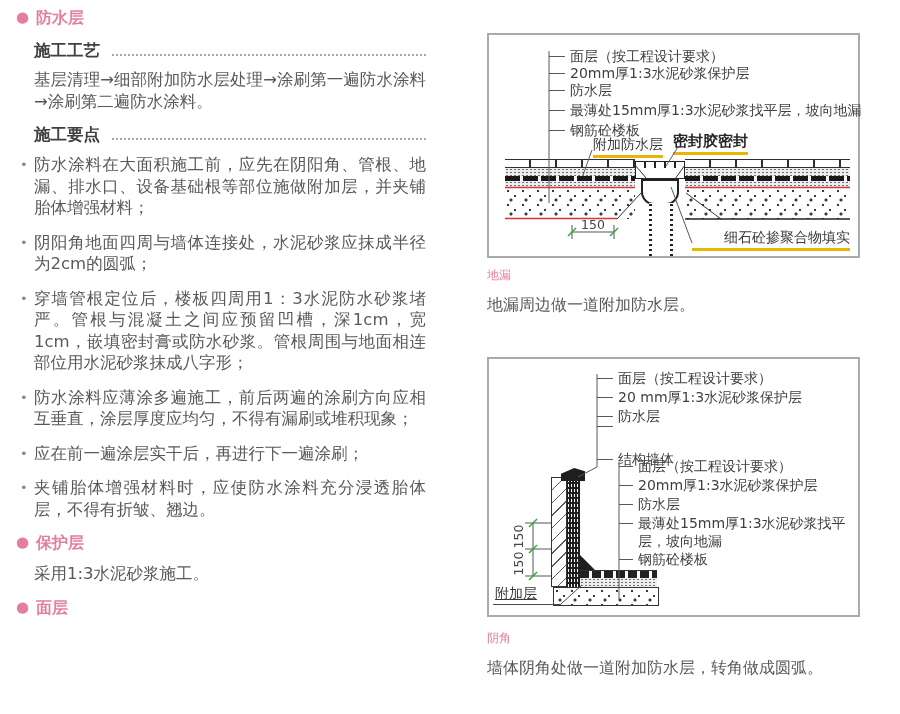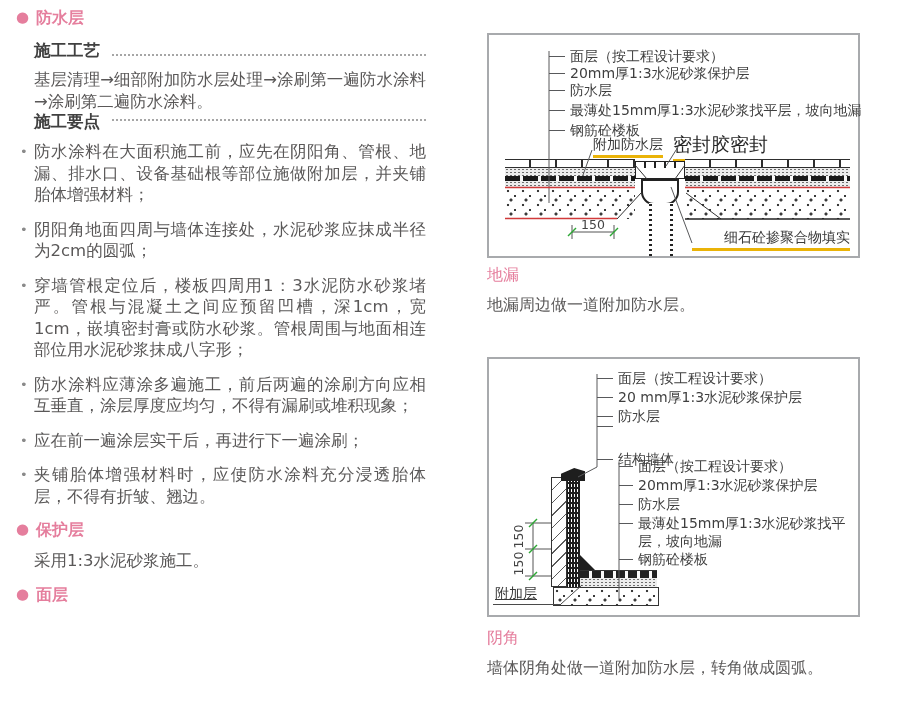--- a/index.html
+++ b/index.html
@@ -24,42 +24,42 @@
   
   .figframe{position:absolute;left:487px;width:373px;border:2px solid #a8aaad;background:#fff;box-sizing:border-box;}
   .fig1{top:33px;height:225px;}
   .fig2{top:357px;height:260px;}
   .lblrow{position:absolute;display:flex;align-items:center;}
   .tick{border-top:1px solid #58595b;margin-right:5px;}
   .tick16{width:16px;} .tick14{width:14px;}
   .lbl{font-size:14px;line-height:18px;color:#3f3f3f;white-space:nowrap;}
   .lblwrap{font-size:14px;line-height:18px;color:#3f3f3f;width:214px;white-space:normal;}
   .callout{position:absolute;font-size:14px;color:#3a3a3a;border-bottom:3px solid #eab308;padding-bottom:1px;white-space:nowrap;}
-  .callout-big{font-size:19px;font-weight:400;color:#262626;}
+  .callout-big{font-size:15px;font-weight:700;color:#262626;}
   .figsvg{position:absolute;left:0;top:0;pointer-events:none;}
 
   
   .tiles{background:#fff;background-image:repeating-linear-gradient(90deg,transparent 0 24px,#2e2e2e 24px 26px);
          border-top:1.5px solid #2e2e2e;border-bottom:1px solid #2e2e2e;box-sizing:border-box;}
   .speck{background-color:#ededed;background-image:radial-gradient(#6d6d6d .7px,transparent 1px);background-size:4px 3px;}
   .wp{background:repeating-linear-gradient(90deg,#191919 0 15px,#f7f7f7 15px 18px);}
   .stipple{background-color:#fff;background-image:
      radial-gradient(circle at 3px 3px,#3a3a3a 1.1px,transparent 1.6px),
      radial-gradient(circle at 10px 8px,#3a3a3a .8px,transparent 1.3px),
      radial-gradient(circle at 6px 12px,#3a3a3a 1.3px,transparent 1.8px);
      background-size:15px 14px;}
   .hatch{background-color:#fff;background-image:repeating-linear-gradient(135deg,transparent 0 8px,#5a5a5a 8px 9px);
          border:1px solid #333;box-sizing:border-box;}
   .wpdark{background-color:#1e1e1e;background-image:radial-gradient(#fff .7px,transparent 1px);background-size:3px 5px;}
   .pwall{width:3px;background:repeating-linear-gradient(0deg,#222 0 2.5px,#fff 2.5px 5px);}
   .dimtxt{position:absolute;font-size:12.5px;color:#444;text-align:center;}
   .vdim{transform:rotate(-90deg);}
 
   
-  .cap-title{position:absolute;left:487px;color:#e57e9d;font-size:16px;line-height:18px;text-align:right;}
+  .cap-title{position:absolute;left:487px;color:#e57e9d;font-size:12px;line-height:18px;text-align:right;}
   .cap-body{position:absolute;left:487px;color:#5a5858;font-size:16px;line-height:20px;}
 </style>
 </head>
 <body>
 
 <div class="page">
 
   <div class="leftcol">
 
     <div class="pink-row" style="margin-top:2px;">
@@ -67,21 +67,21 @@
       <span class="pink-title">防水层</span>
     </div>
 
     <div class="subhead-row" style="margin-top:14px;">
       <span class="subhead">施工工艺</span>
       <span class="rule"></span>
     </div>
 
     <div class="para" style="margin-top:9px;">基层清理→细部附加防水层处理→涂刷第一遍防水涂料→涂刷第二遍防水涂料。</div>
 
-    <div class="subhead-row" style="align-items:center;">
+    <div class="subhead-row" style="margin-top:13px;">
       <span class="subhead">施工要点</span>
       <span class="rule"></span>
     </div>
 
     <div class="blist">
       <div class="bitem">
         <span class="bdot">•</span>
         <span class="btext">防水涂料在大面积施工前，应先在阴阳角、管根、地漏、排水口、设备基础根等部位施做附加层，并夹铺胎体增强材料；</span>
       </div>
       <div class="bitem">

